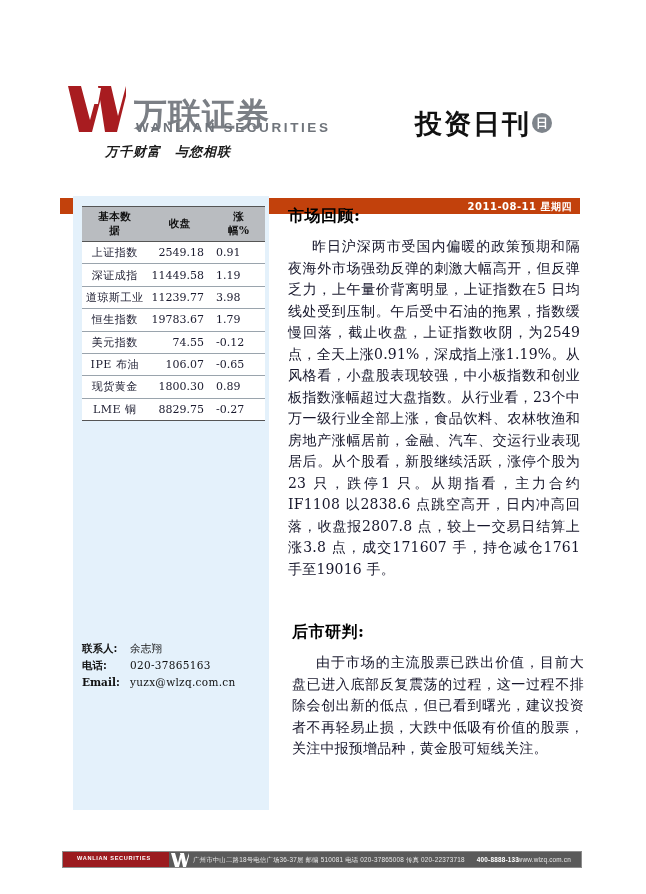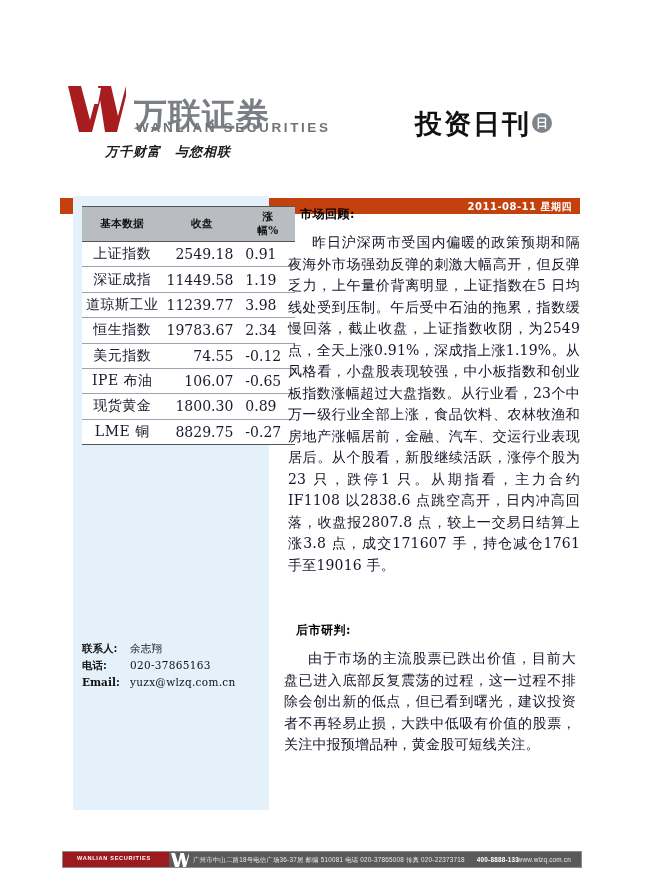--- a/index.html
+++ b/index.html
@@ -155,21 +155,21 @@
     color: #111111;
     font-size: 10.5px;
     font-weight: bold;
     padding: 3px 16px;
     text-align: center;
     border-top: 1.2px solid #555555;
     border-bottom: 1.2px solid #555555;
     letter-spacing: 0.5px;
   }
   .data-table td {
-    font-size: 14px;
+    font-size: 11px;
     color: #1a1a2e;
     padding: 3.2px 4px;
     border-bottom: 0.7px solid #9aa4ad;
     background: #ffffff;
     white-space: nowrap;
   }
   .data-table td.c-name { text-align: center; letter-spacing: 0.5px; }
   .data-table td.c-close { text-align: right; padding-right: 8px; }
   .data-table td.c-chg  { padding-right: 8px; }
   .data-table tr:last-child td { border-bottom: 1.2px solid #555555; }
@@ -195,40 +195,40 @@
 
   
   .content {
     position: absolute;
     left: 288px;
     top: 206px;
     width: 292px;
   }
   .sec-heading {
     font-family: "DejaVu Serif", "Liberation Serif", serif;
-    font-size: 12px;
+    font-size: 16px;
     font-weight: bold;
     color: #000000;
     letter-spacing: 0.5px;
-    margin: 0 0 9px 12px;
+    margin: 0 0 9px 0;
   }
   .sec-body {
     font-family: "DejaVu Serif", "Liberation Serif", serif;
     font-size: 14px;
     color: #15152a;
     line-height: 21.5px;
     text-align: justify;
     text-justify: inter-ideograph;
     text-indent: 24px;
     margin: 0;
     letter-spacing: 0.2px;
   }
   .sec-two {
     position: absolute;
-    left: 284px;
+    left: 292px;
     top: 622px;
     width: 292px;
   }
 
   
   .footer {
     position: absolute;
     left: 62px;
     top: 851px;
     width: 520px;
@@ -346,21 +346,21 @@
         <td class="c-chg">1.19</td>
       </tr>
       <tr>
         <td class="c-name">道琼斯工业</td>
         <td class="c-close">11239.77</td>
         <td class="c-chg">3.98</td>
       </tr>
       <tr>
         <td class="c-name">恒生指数</td>
         <td class="c-close">19783.67</td>
-        <td class="c-chg">2.34</td>
+        <td class="c-chg">1.79</td>
       </tr>
       <tr>
         <td class="c-name">美元指数</td>
         <td class="c-close">74.55</td>
         <td class="c-chg">-0.12</td>
       </tr>
       <tr>
         <td class="c-name">IPE 布油</td>
         <td class="c-close">106.07</td>
         <td class="c-chg">-0.65</td>

